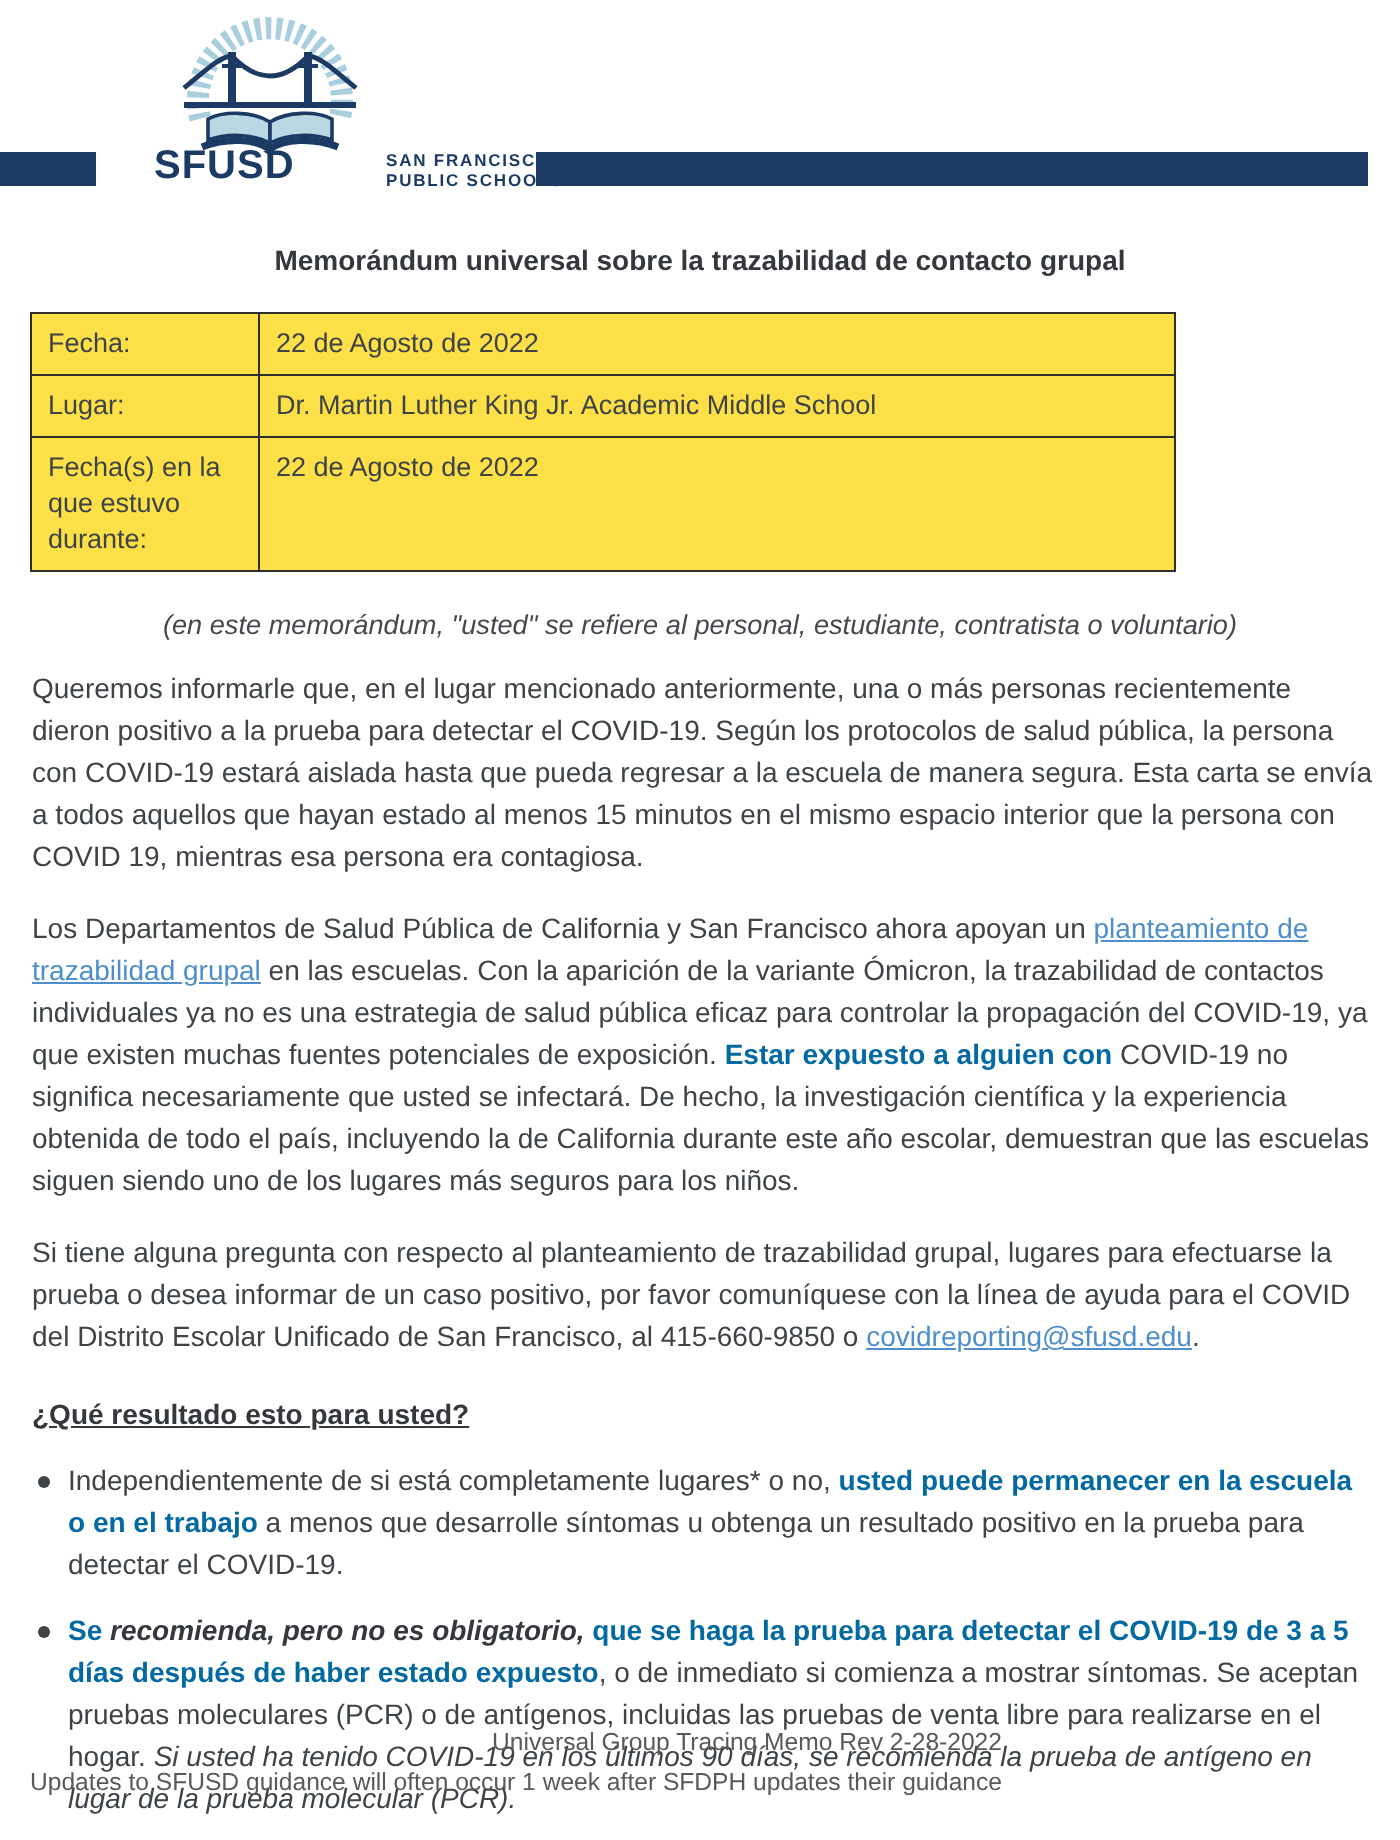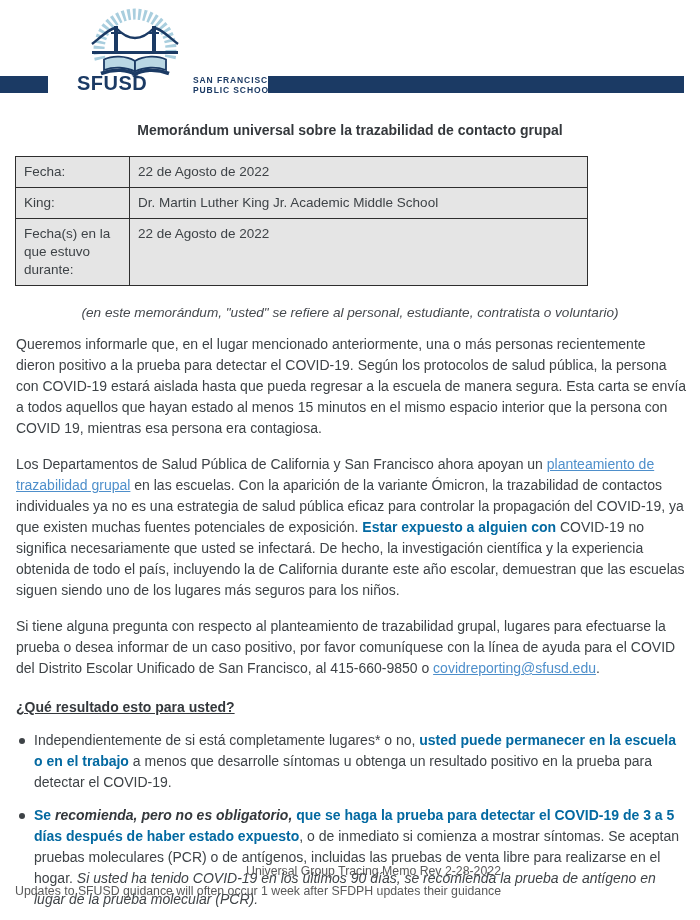--- a/index.html
+++ b/index.html
@@ -23,21 +23,21 @@
     position:absolute; left:193px; top:76px; font-size:8.5px; font-weight:bold;
     color:#1b3a64; letter-spacing:0.9px; line-height:9.5px;
   }
   
   .title { margin:14px 0 0; text-align:center; font-size:14px; font-weight:bold; color:#34383c; }
   
   table.info {
     border-collapse:collapse; margin:15px 0 0 15px; width:573px;
     font-size:13.5px; line-height:18px; color:#3e4347;
   }
-  table.info td { border:1px solid #2e2e2e; vertical-align:top; padding:6px 10px 6px 8px; background:#e5e5e5; }
+  table.info td { border:1px solid #2e2e2e; vertical-align:top; padding:6px 10px 6px 8px; background:#fde047; }
   td.lbl { width:114px; }
   
   .note { margin:16px 14px 0; text-align:center; font-style:italic; font-size:13.6px; color:#45494e; }
   .para { margin:11px 13px 0 16px; }
   .para.sp { margin-top:15px; }
   .doclink { color:#4e8fcb; text-decoration:underline; cursor:pointer; }
   .b  { font-weight:bold; color:#0369a1; }
   .bi { font-weight:bold; font-style:italic; color:#34383c; }
   .it { font-style:italic; }
   .section-heading { margin:18px 13px 0 16px; font-weight:bold; text-decoration:underline; color:#34383c; }
@@ -83,21 +83,21 @@
 
   <div class="title">Memorándum universal sobre la trazabilidad de contacto grupal</div>
 
   <table class="info">
     <tbody>
       <tr>
         <td class="lbl">Fecha:</td>
         <td>22 de Agosto de 2022</td>
       </tr>
       <tr>
-        <td class="lbl">King:</td>
+        <td class="lbl">Lugar:</td>
         <td>Dr. Martin Luther King Jr. Academic Middle School</td>
       </tr>
       <tr>
         <td class="lbl">Fecha(s) en la que estuvo durante:</td>
         <td>22 de Agosto de 2022</td>
       </tr>
     </tbody>
   </table>
 
   <div class="note">(en este memorándum, "usted" se refiere al personal, estudiante, contratista o voluntario)</div>

